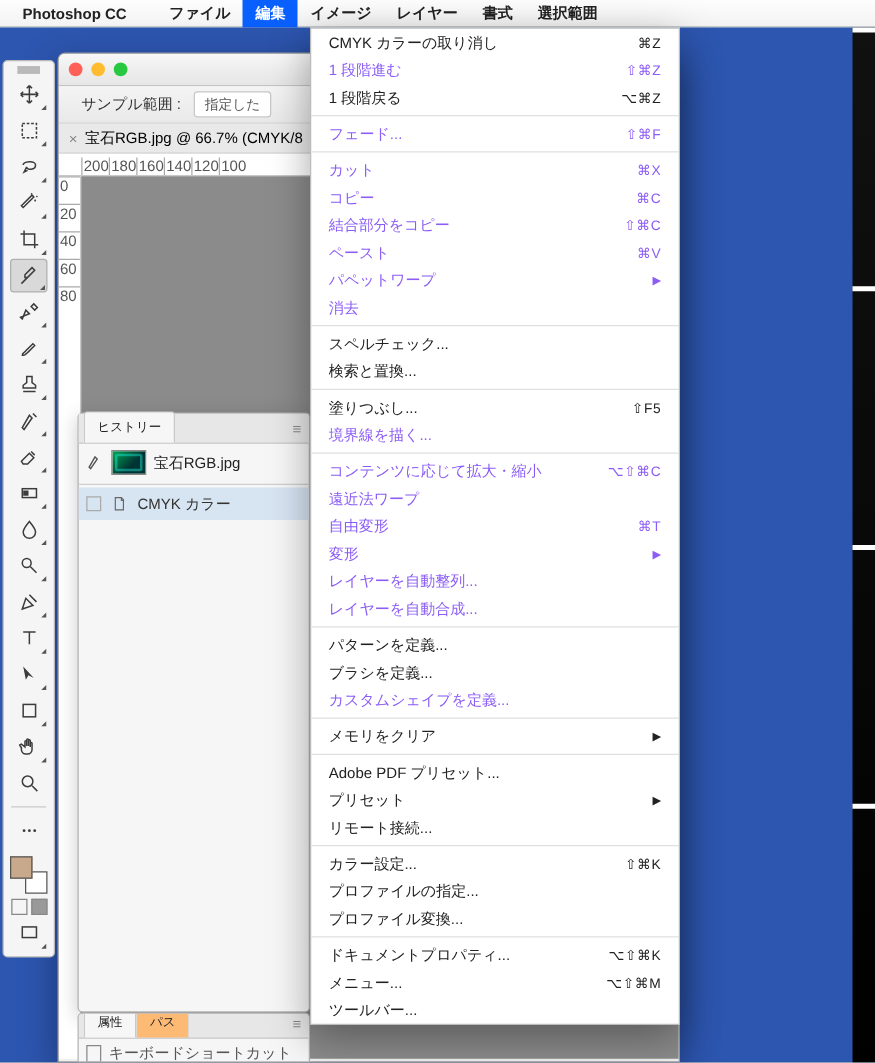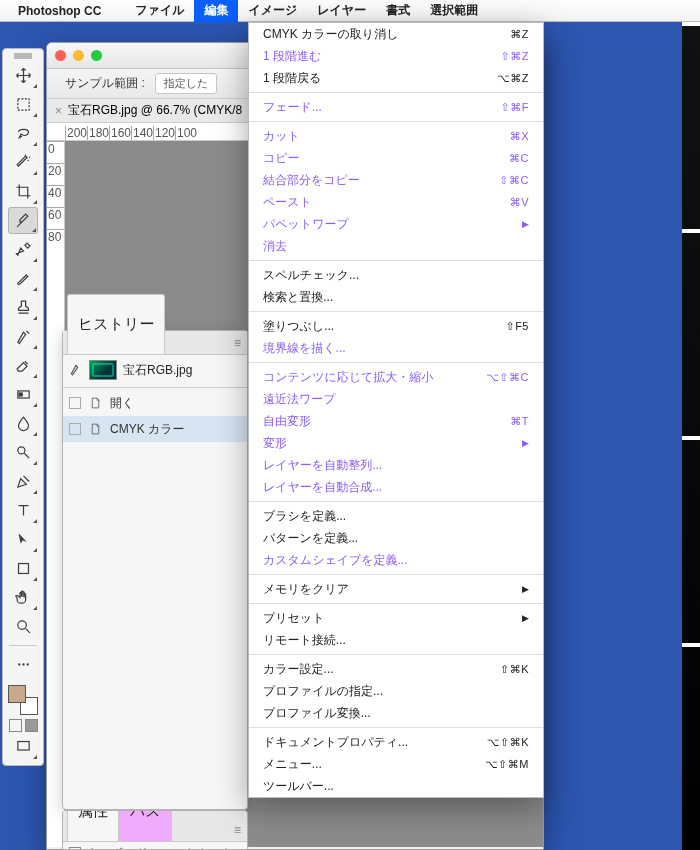--- a/index.html
+++ b/index.html
@@ -37,33 +37,33 @@
   .tool svg{width:17px;height:17px}
   .tool .tri{position:absolute;right:1px;bottom:1px;width:0;height:0;border-left:4px solid transparent;border-bottom:4px solid #555}
   .swatches{margin-top:6px;position:relative;width:30px;height:30px}
   .swatches .fg{position:absolute;top:0;left:0;width:18px;height:18px;border:1px solid #555;background:#c9a98c}
   .swatches .bg{position:absolute;bottom:0;right:0;width:18px;height:18px;border:1px solid #555;background:#fff}
   .qmask{display:flex;gap:3px;margin-top:4px}
   .qmask div{width:13px;height:13px;border:1px solid #888}
   
   .panel{position:absolute;top:330px;left:62px;width:186px;height:480px;border:1px solid #b2b2b2;border-radius:4px;background:#f6f6f6;box-shadow:0 4px 16px rgba(0,0,0,.2)}
   .ptabs{height:24px;display:flex;align-items:flex-end;background:#e7e7e7;border-bottom:1px solid #c9c9c9;padding-left:4px}
-  .ptabs .ptab{padding:20px 10px;font-size:15px;background:#f6f6f6;border:1px solid #c9c9c9;border-bottom:none;border-radius:3px 3px 0 0}
+  .ptabs .ptab{padding:5px 10px;font-size:10px;background:#f6f6f6;border:1px solid #c9c9c9;border-bottom:none;border-radius:3px 3px 0 0}
   .ptabs .pmenu{margin-left:auto;padding:4px 6px;color:#888;cursor:default}
   .panel .imgrow{display:flex;align-items:center;gap:6px;padding:5px 6px}
   .panel .thumb{width:28px;height:20px;border:1px solid #888;background:linear-gradient(135deg,#0a5,#033 60%);position:relative}
   .panel .thumb::after{content:"";position:absolute;inset:2px;border:2px solid #2fe;border-radius:2px;opacity:.4}
   .panel .divider{height:1px;background:#cfcfcf;margin:2px 0}
   .hrow{display:flex;align-items:center;height:26px;gap:8px;padding:0 6px;font-size:11px;color:#333}
   .hrow.sel{background:#d7e4f2}
   .hrow .box{width:12px;height:12px;border:1px solid #aaa}
   .hrow svg{width:13px;height:14px;color:#666}
   
   .panel2{position:absolute;bottom:0;left:62px;width:186px;height:40px;border:1px solid #b2b2b2;border-radius:4px 4px 0 0;background:#f6f6f6;overflow:hidden}
-  .panel2 .ptabs{height:31px}
+  .panel2 .ptabs{height:20px}
   .panel2 .body{display:flex;align-items:center;gap:6px;padding:3px 6px;font-size:11px;color:#555}
   .panel2 .doc{width:12px;height:14px;border:1px solid #888}
   
   .dropdown{position:absolute;top:22px;left:248px;width:296px;background:#fff;border:1px solid #bcbcbc;box-shadow:0 10px 30px rgba(0,0,0,.35);z-index:100}
   .mi{display:flex;align-items:center;height:22px;padding:0 14px;font-size:12.5px;color:#222}
   .mi.dis{color:#8b5cf6}
   .mi .sc{margin-left:auto;font-size:11px;color:inherit;letter-spacing:.5px}
   .mi .arrow{margin-left:auto}
   .sep{height:1px;background:#e0e0e0;margin:3px 0}
   
@@ -281,40 +281,33 @@
     <div class="pmenu">≡</div>
   </div>
   <div class="imgrow">
     <span><svg width="14" height="14" viewBox="0 0 24 24">
           <path fill="none" stroke="#555" stroke-width="2" d="M4 20l8-14 3 3-9 13z"></path>
         </svg></span>
     <div class="thumb"></div>
     <span>宝石RGB.jpg</span>
   </div>
   <div class="divider"></div>
-  <div class="hrow">
-    <div class="box"></div>
-    <svg viewBox="0 0 24 24">
-        <path fill="none" stroke="currentColor" stroke-width="1.7" d="M6 3h9l3 3v15H6zM15 3v4h4"></path>
-      </svg>
-    <span>開く</span>
-  </div>
   <div class="hrow sel">
     <div class="box"></div>
     <svg viewBox="0 0 24 24">
         <path fill="none" stroke="currentColor" stroke-width="1.7" d="M6 3h9l3 3v15H6zM15 3v4h4"></path>
       </svg>
     <span>CMYK カラー</span>
   </div>
 </div>
 
 <div class="panel2">
   <div class="ptabs">
     <div class="ptab">属性</div>
-    <div class="ptab" style="background:#f0abfc">パス</div>
+    <div class="ptab" style="background:#fdba74">パス</div>
     <div class="pmenu">≡</div>
   </div>
   <div class="body">
     <div class="doc"></div>
     <span>キーボードショートカット</span>
   </div>
 </div>
 
 <div class="dropdown" id="dropdown">
     <div class="mi">
@@ -390,34 +383,37 @@
       <span class="arrow" style="font-size: 9px;">▶</span>
     </div>
     <div class="mi dis">
       <span>レイヤーを自動整列...</span>
     </div>
     <div class="mi dis">
       <span>レイヤーを自動合成...</span>
     </div>
     <div class="sep"></div>
     <div class="mi">
+      <span>パターンを定義...</span>
+    </div>
+    <div class="mi">
       <span>ブラシを定義...</span>
-    </div>
-    <div class="mi">
-      <span>パターンを定義...</span>
     </div>
     <div class="mi dis">
       <span>カスタムシェイプを定義...</span>
     </div>
     <div class="sep"></div>
     <div class="mi">
       <span>メモリをクリア</span>
       <span class="arrow" style="font-size: 9px;">▶</span>
     </div>
     <div class="sep"></div>
+    <div class="mi">
+      <span>Adobe PDF プリセット...</span>
+    </div>
     <div class="mi">
       <span>プリセット</span>
       <span class="arrow" style="font-size: 9px;">▶</span>
     </div>
     <div class="mi">
       <span>リモート接続...</span>
     </div>
     <div class="sep"></div>
     <div class="mi">
       <span>カラー設定...</span>

